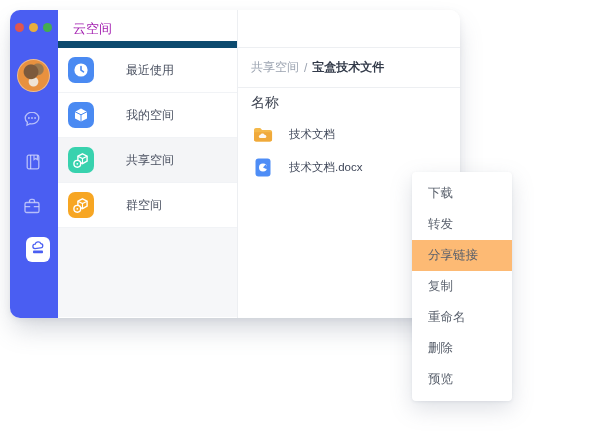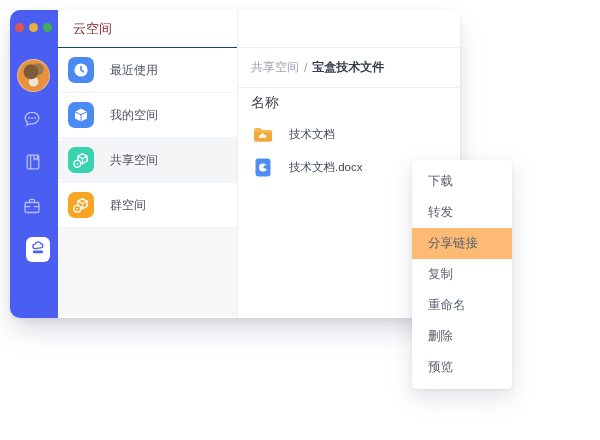--- a/index.html
+++ b/index.html
@@ -26,45 +26,45 @@
       radial-gradient(circle at 50% 70%, #f0e4d4 0 16%, rgba(240,228,212,0) 20%),
       radial-gradient(circle at 50% 50%, #e8913f 0 70%, #c7762e 100%); }
   .rail-btn { position:absolute; width:20px; height:20px; }
   .rail-btn svg { display:block; }
   .tile { position:absolute; left:16px; top:227px; width:24px; height:25px;
     background:#ffffff; border-radius:6px; display:flex; align-items:center; justify-content:center; }
 
   
   .nav { position:absolute; left:48px; top:0; width:179px; height:308px; background:#ffffff; }
   .nav-title { height:38px; line-height:38px; padding-left:15px; font-size:13px;
-    color:#7f1d1d; border-bottom:1px solid #0c4a6e; }
+    color:#a21caf; border-bottom:7px solid #0c4a6e; }
   .nav-item { height:45px; display:flex; align-items:center; padding-left:10px;
     border-bottom:1px solid #f1f3f6; cursor:default; }
   .nav-item.active { background:#f4f5f7; }
   .nav-ic { width:26px; height:26px; border-radius:7px; flex:0 0 auto; }
-  .nav-label { margin-left:16px; font-size:12px; color:#4a5161; }
+  .nav-label { margin-left:32px; font-size:12px; color:#4a5161; }
   .nav-filler { height:89px; background:#f6f7f9; }
 
   
   .content { position:absolute; left:227px; top:0; width:223px; height:308px;
     border-left:1px solid #edeff2; border-radius:0 10px 10px 0; background:#fff; }
   .content-topline { height:38px; border-bottom:1px solid #edeff2; }
   .breadcrumb { height:40px; display:flex; align-items:center; padding-left:13px;
     border-bottom:1px solid #edeff2; font-size:12px; }
   .crumb-parent { color:#9ba3b0; }
   .crumb-sep { color:#9ba3b0; margin:0 5px; }
   .crumb-current { color:#333b4a; font-weight:700; font-size:12px; }
   .list-header { height:30px; display:flex; align-items:center; padding-left:13px;
     font-size:14px; color:#3e4452; }
   .file-row { height:33px; display:flex; align-items:center; padding-left:15px; cursor:default; }
   .file-ic { width:20px; display:flex; justify-content:center; flex:0 0 auto; }
   .file-name { margin-left:16px; font-size:11.5px; color:#40485a; }
 
   
-  .menu { position:absolute; left:412px; top:160px; width:100px; background:#ffffff;
+  .menu { position:absolute; left:412px; top:172px; width:100px; background:#ffffff;
     border-radius:4px; padding:6px 0;
     box-shadow:0 8px 22px rgba(110,120,140,.22), 0 1px 3px rgba(110,120,140,.12); }
   .menu-item { height:31px; line-height:31px; padding-left:16px; font-size:12.5px;
     color:#59606c; cursor:default; }
   .menu-item.highlighted { background:#fdba74; }
 </style>
 </head>
 <body>
 
 <div class="page">

